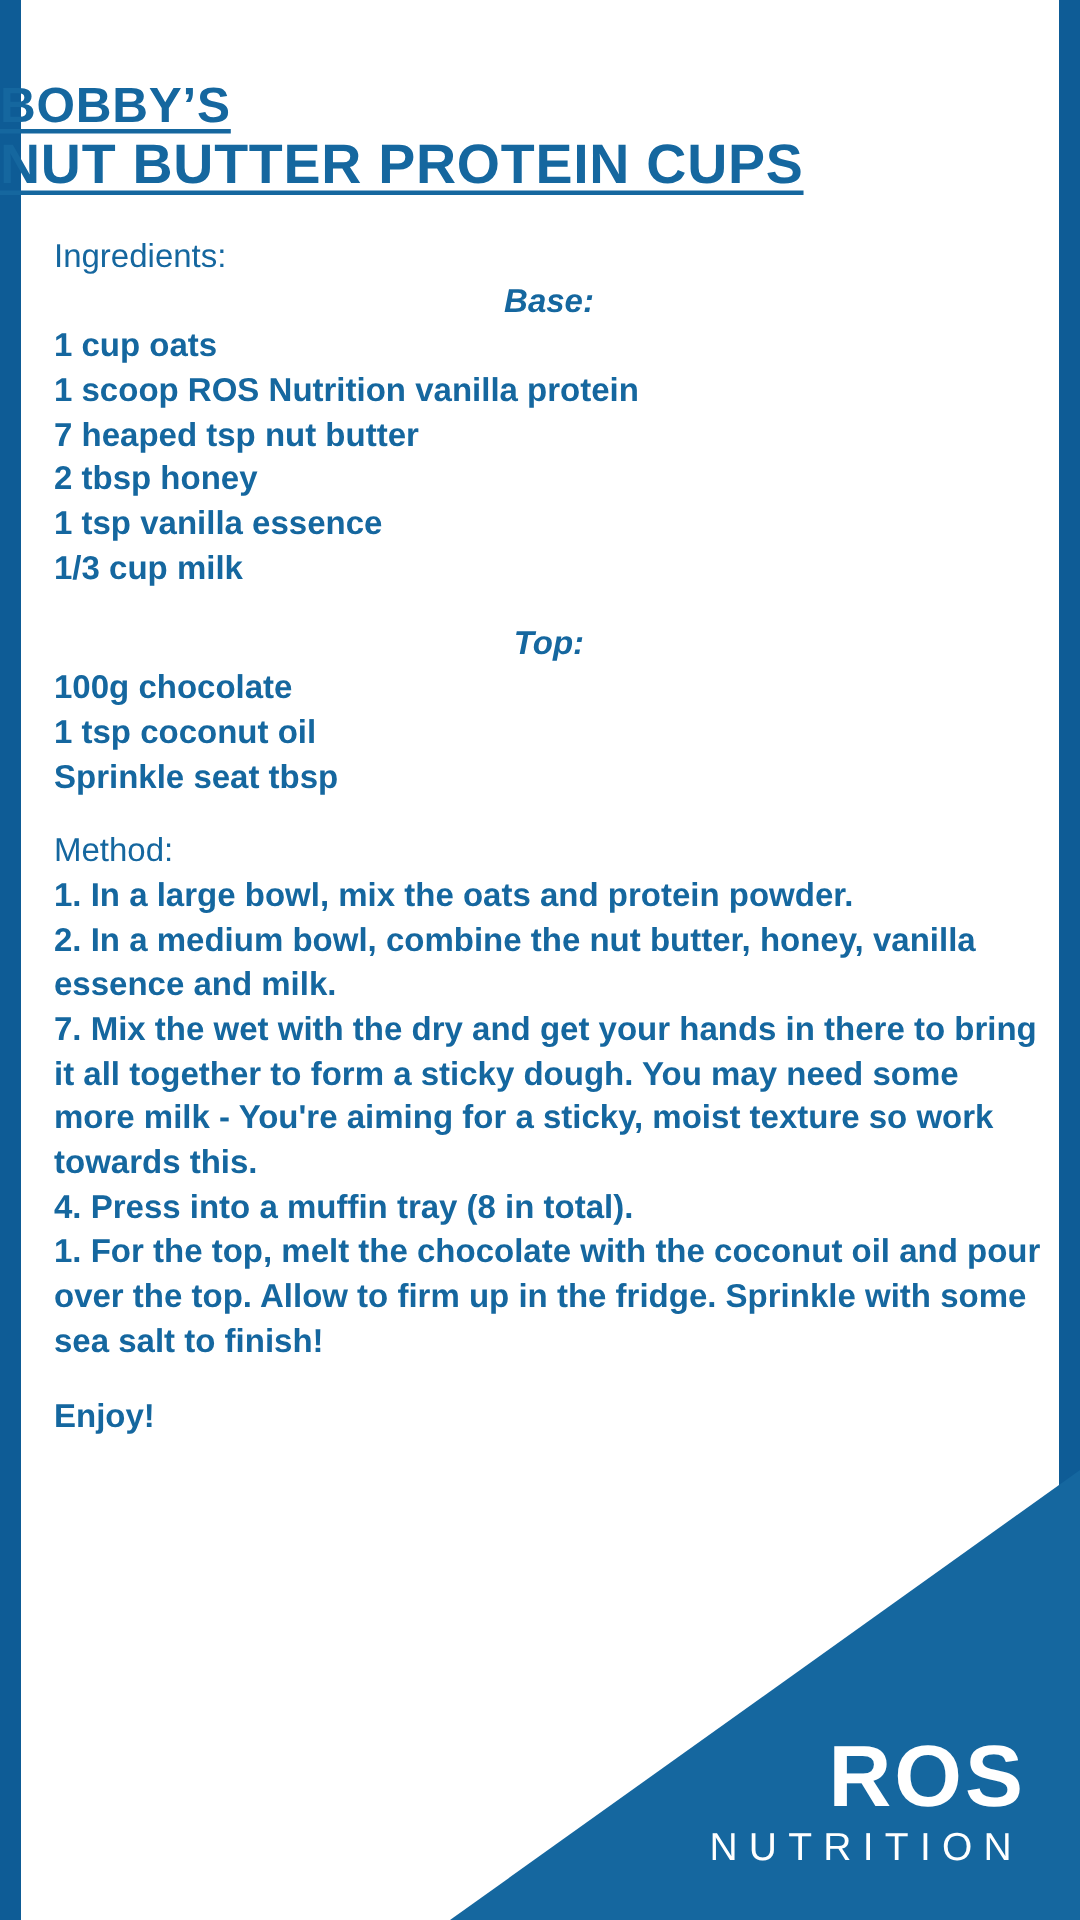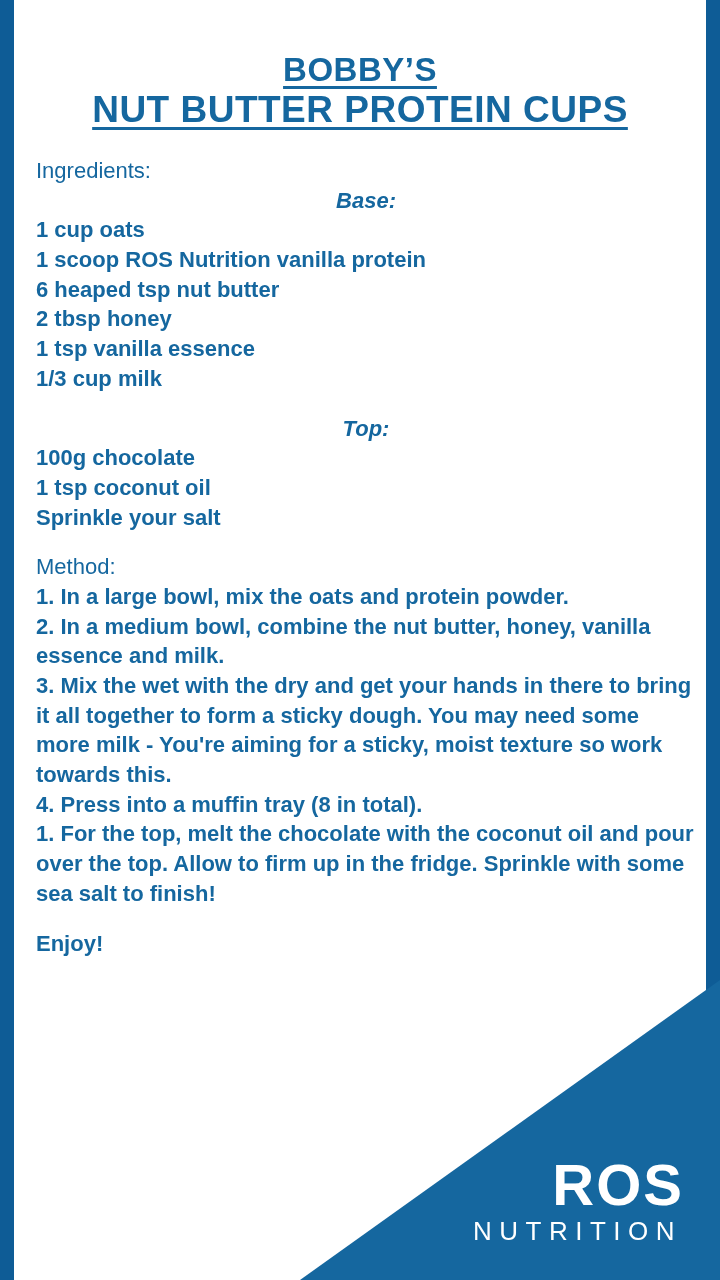--- a/index.html
+++ b/index.html
@@ -30,21 +30,21 @@
     background: #0e5c96;
   }
   .rail.left { left: 0; }
   .rail.right { right: 0; }
 
   .title-block {
     position: absolute;
     top: 52px;
     left: 0;
     width: 720px;
-    text-align: center;
+    text-align: left;
   }
   .title-line {
     color: #15679f;
     font-weight: bold;
     letter-spacing: 0.5px;
     text-decoration: underline;
     text-decoration-thickness: 3px;
     text-underline-offset: 5px;
     line-height: 1.12;
   }
@@ -120,38 +120,38 @@
   <div class="title-block">
     <div class="title-line l1">BOBBY’S</div>
     <div class="title-line l2">NUT BUTTER PROTEIN CUPS</div>
   </div>
 
   <div class="body-text">
     <div class="line heading">Ingredients:</div>
     <div class="line italic">Base:</div>
     <div class="line">1 cup oats</div>
     <div class="line">1 scoop ROS Nutrition vanilla protein</div>
-    <div class="line">6 heaped tsp nut butter</div>
+    <div class="line">7 heaped tsp nut butter</div>
     <div class="line">2 tbsp honey</div>
     <div class="line">1 tsp vanilla essence</div>
     <div class="line">1/3 cup milk</div>
 
     <div class="line blank"></div>
 
     <div class="line italic">Top:</div>
     <div class="line">100g chocolate</div>
     <div class="line">1 tsp coconut oil</div>
-    <div class="line">Sprinkle your salt</div>
+    <div class="line">Sprinkle seat tbsp</div>
 
     <div class="line blank"></div>
 
     <div class="line heading">Method:</div>
     <div class="line">1. In a large bowl, mix the oats and protein powder.</div>
     <div class="line">2. In a medium bowl, combine the nut butter, honey, vanilla essence and milk.</div>
-    <div class="line">3. Mix the wet with the dry and get your hands in there to bring it all together to form a sticky dough. You may need some more milk - You're aiming for a sticky, moist texture so work towards this.</div>
+    <div class="line">7. Mix the wet with the dry and get your hands in there to bring it all together to form a sticky dough. You may need some more milk - You're aiming for a sticky, moist texture so work towards this.</div>
     <div class="line">4. Press into a muffin tray (8 in total).</div>
     <div class="line">1. For the top, melt the chocolate with the coconut oil and pour over the top. Allow to firm up in the fridge. Sprinkle with some sea salt to finish!</div>
 
     <div class="line blank"></div>
 
     <div class="line">Enjoy!</div>
   </div>
 
 
   <div class="corner">

